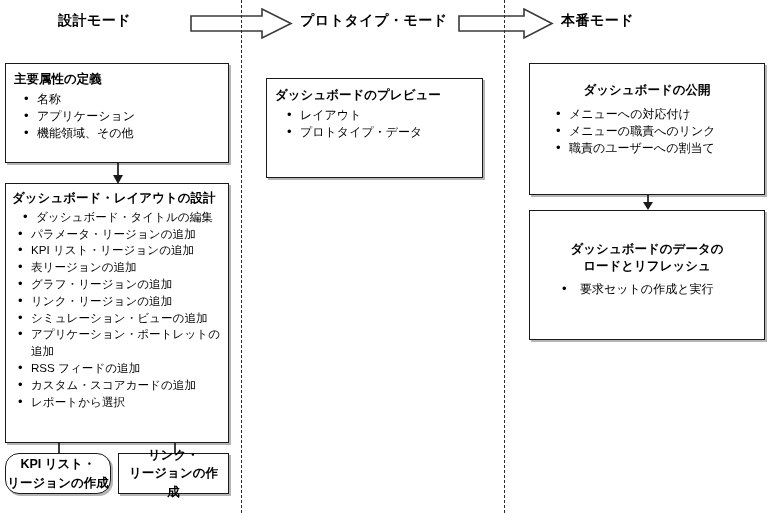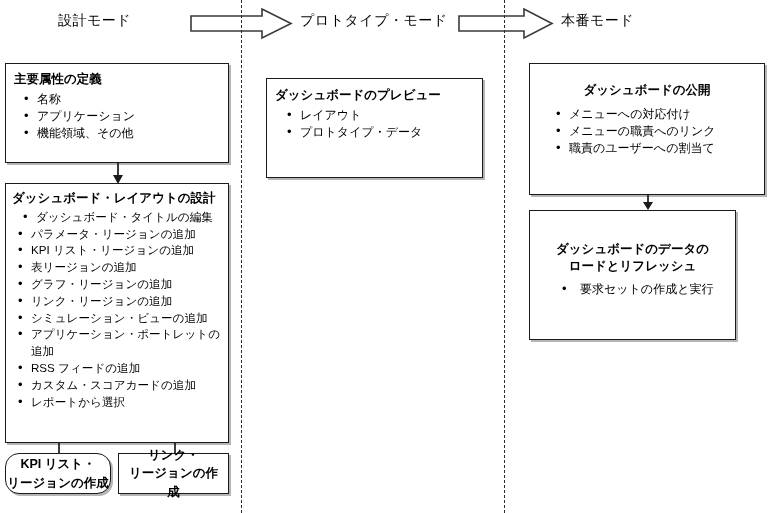--- a/index.html
+++ b/index.html
@@ -17,21 +17,21 @@
     width: 770px;
     height: 513px;
     background: #ffffff;
     overflow: hidden;
   }
 
   
   .phase-title {
     position: absolute;
     font-size: 14px;
-    font-weight: normal;
+    font-weight: bold;
     letter-spacing: 0.5px;
     white-space: nowrap;
     line-height: 1;
   }
   #phase-design   { left: 58px;  top: 13px; }
   #phase-proto    { left: 300px; top: 13px; }
   #phase-prod     { left: 561px; top: 13px; }
 
   
   .block-arrow {
@@ -133,21 +133,21 @@
   #box-preview ul.bullets { margin-top: 3px; margin-left: 10px; }
 
   #box-publish {
     left: 529px; top: 63px; width: 236px; height: 132px;
     padding: 18px 8px 0 8px;
   }
   #box-publish .box-title { text-align: center; }
   #box-publish ul.bullets { margin-top: 7px; margin-left: 16px; }
 
   #box-load-refresh {
-    left: 529px; top: 210px; width: 207px; height: 130px;
+    left: 529px; top: 210px; width: 236px; height: 130px;
     padding: 30px 8px 0 8px;
   }
   #box-load-refresh .box-title { text-align: center; }
   #box-load-refresh ul.bullets { margin-top: 6px; margin-left: 20px; }
   #box-load-refresh ul.bullets li { padding-left: 22px; }
   #box-load-refresh ul.bullets li::before { left: 4px; }
 
   
   .connector {
     position: absolute;

